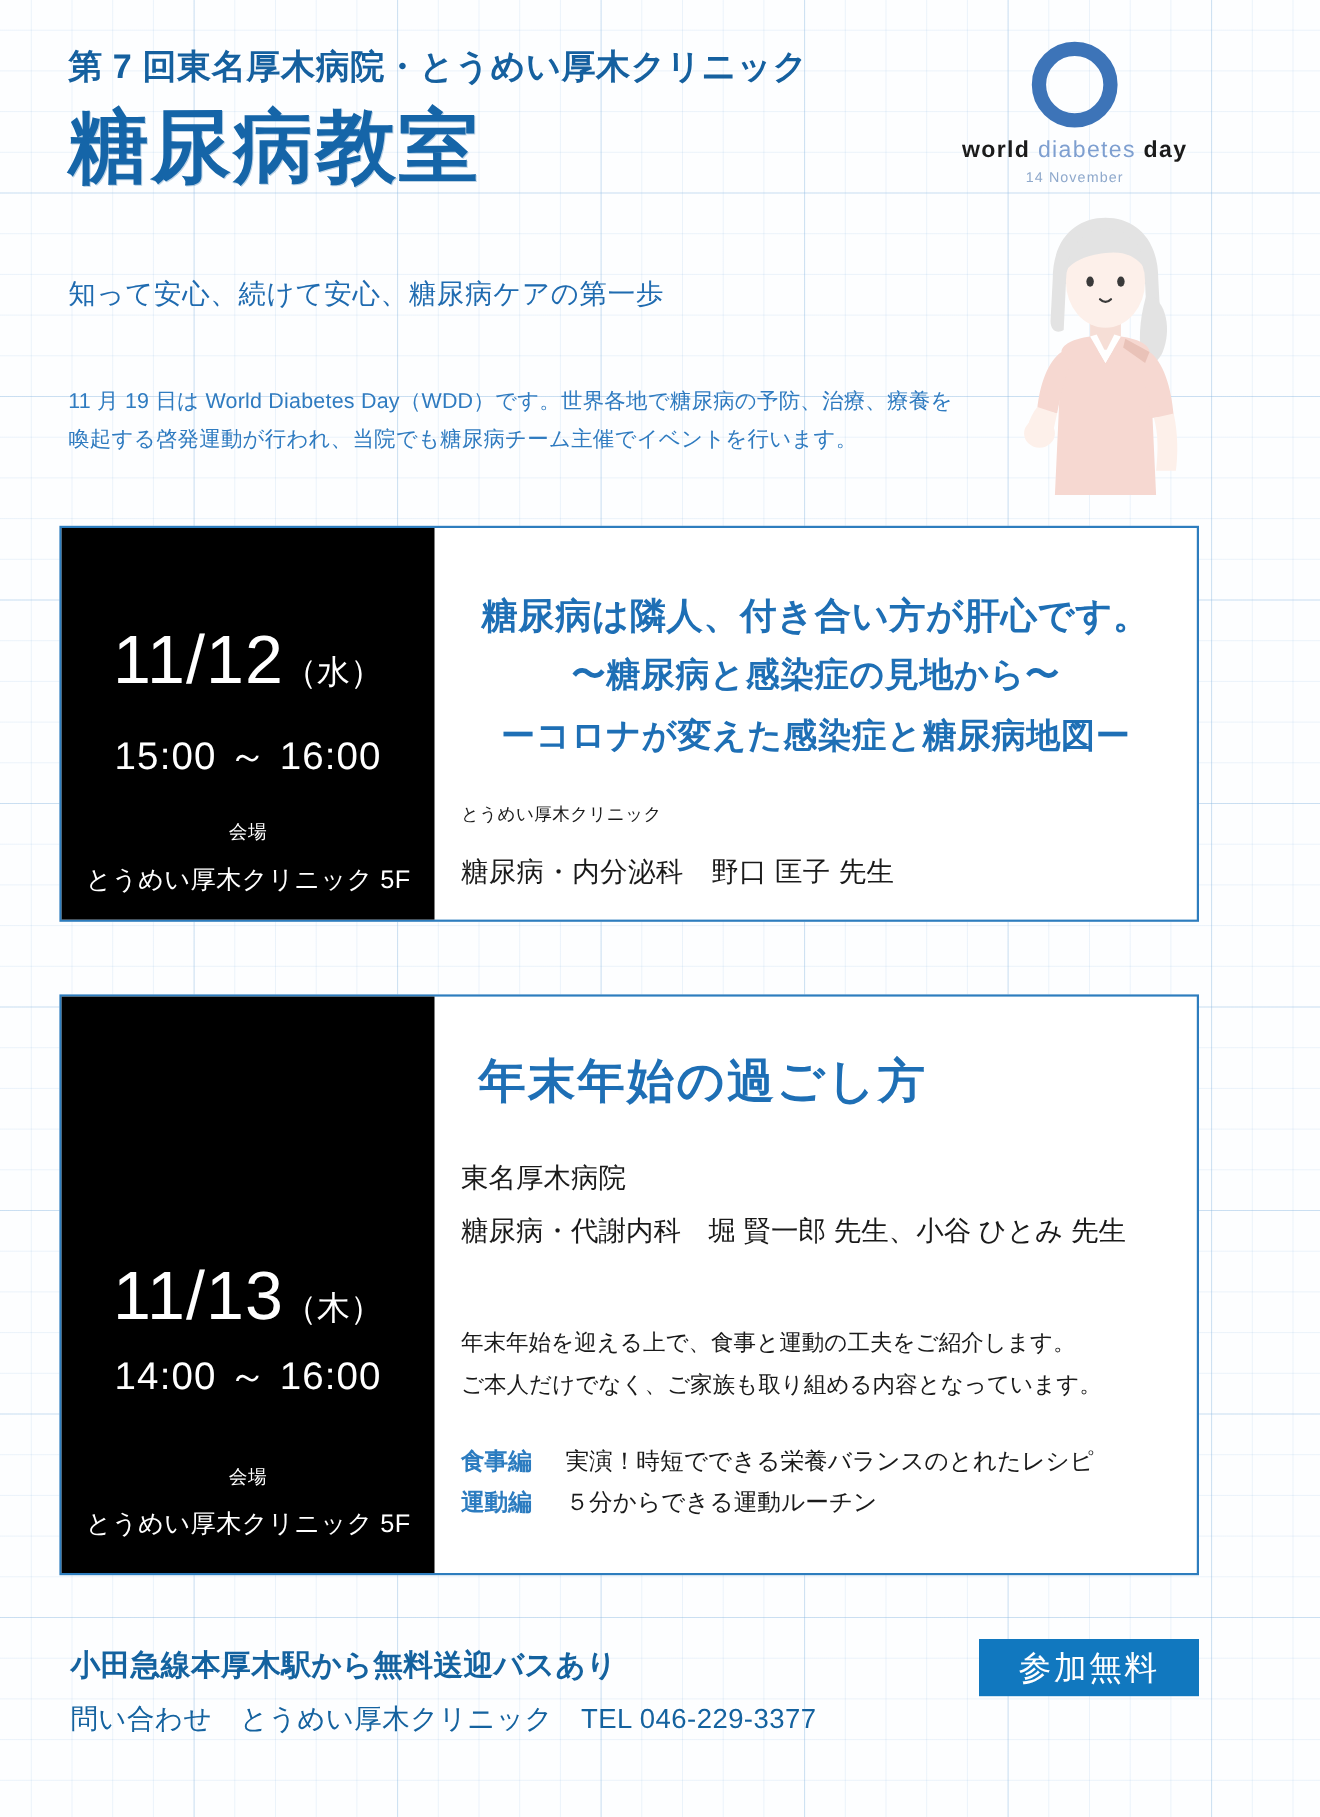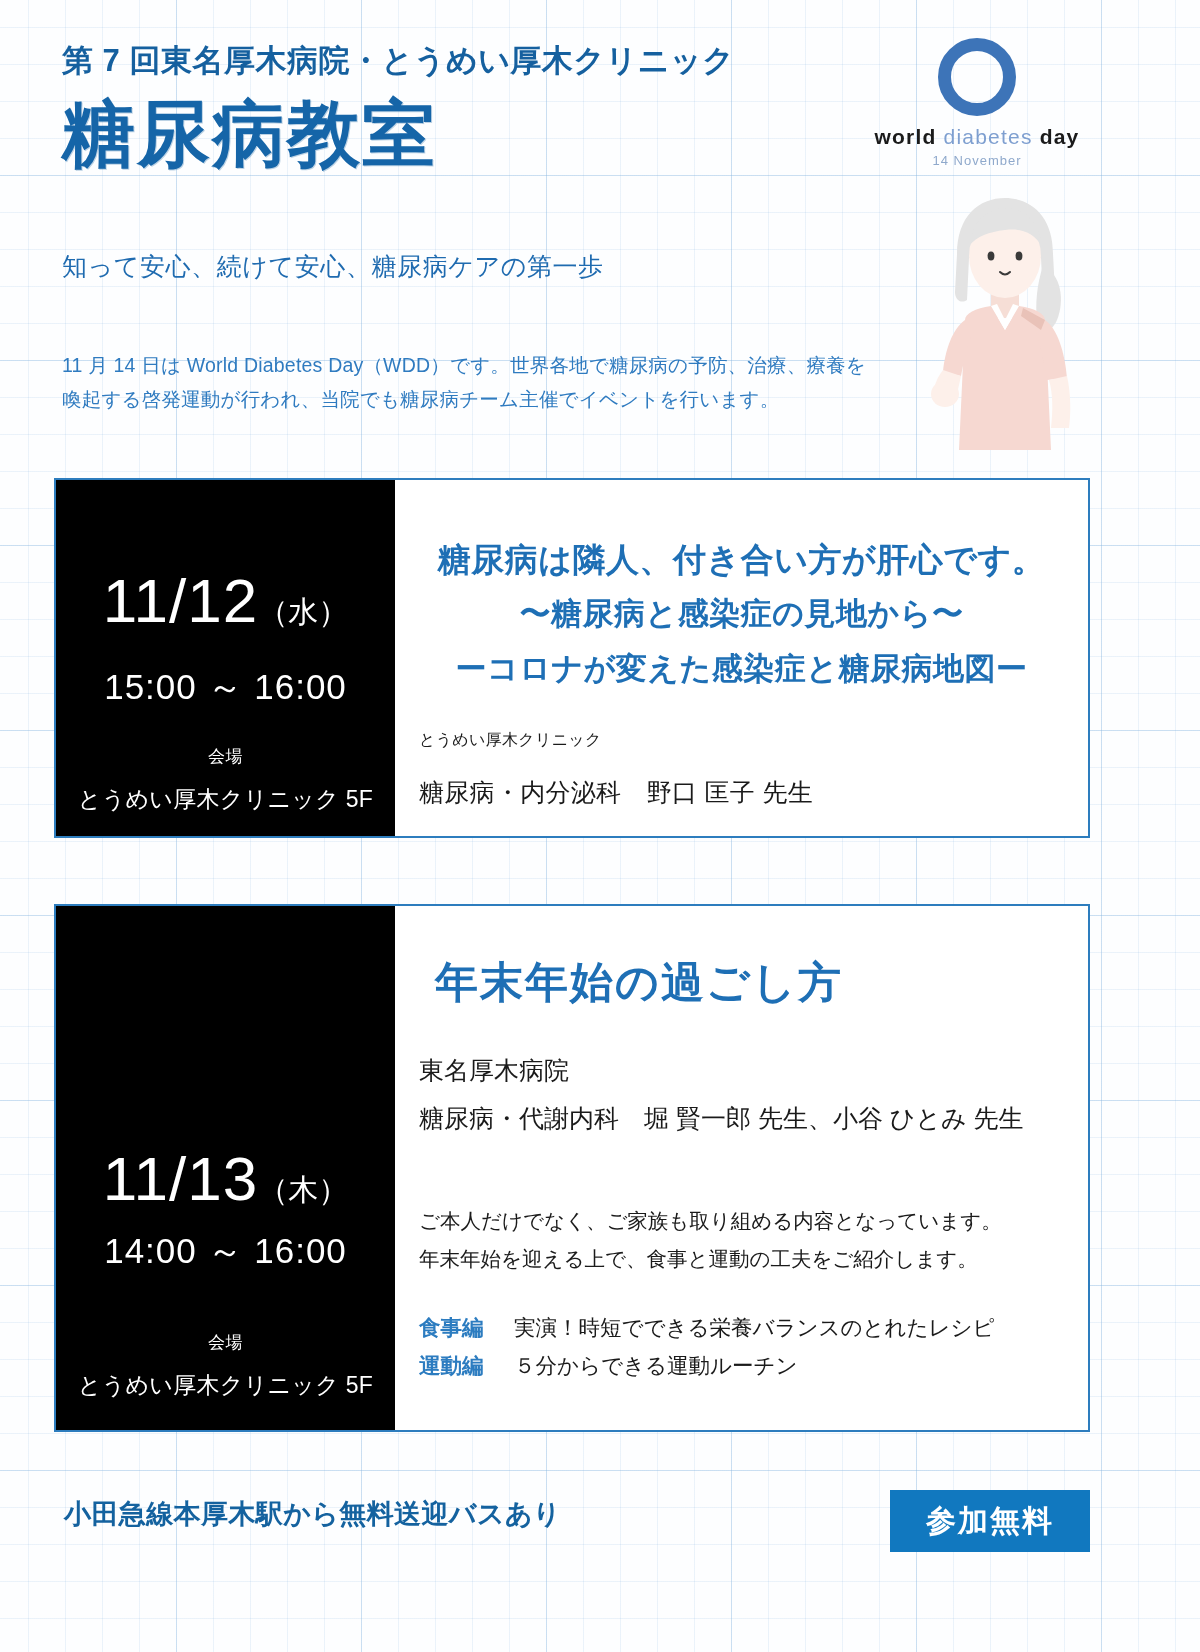--- a/index.html
+++ b/index.html
@@ -129,39 +129,39 @@
   
   .foot-line1{
     position:absolute;left:64px;top:1496px;
     font-size:27px;font-weight:700;color:#14629f;letter-spacing:.4px;
   }
   .foot-line2{
     position:absolute;left:64px;top:1546px;
     font-size:25px;font-weight:400;color:#14629f;letter-spacing:.4px;
   }
   .free-badge{
-    position:absolute;left:890px;top:1490px;width:200px;height:62px;
-    background:#1178bf;color:#fff;font-size:30px;font-weight:700;
+    position:absolute;left:890px;top:1490px;width:200px;height:52px;
+    background:#1178bf;color:#fff;font-size:30px;font-weight:400;
     display:flex;align-items:center;justify-content:center;letter-spacing:2px;
   }
 </style>
 </head>
 <body>
 
 <div class="poster">
 
   <div class="header">
     <div class="kaisu">第 7 回東名厚木病院・とうめい厚木クリニック</div>
     <div class="maintitle">糖尿病教室</div>
   </div>
 
   <div class="tagline">知って安心、続けて安心、糖尿病ケアの第一歩</div>
 
   <div class="lead">
-    <div>11 月 14 日は World Diabetes Day（WDD）です。世界各地で糖尿病の予防、治療、療養を</div>
+    <div>11 月 19 日は World Diabetes Day（WDD）です。世界各地で糖尿病の予防、治療、療養を</div>
     <div>喚起する啓発運動が行われ、当院でも糖尿病チーム主催でイベントを行います。</div>
   </div>
 
   <div class="wdd">
     <div class="wdd-ring"></div>
     <div class="wdd-words">
       <span class="w1">world</span>
       <span class="w2">diabetes</span>
       <span class="w3">day</span>
     </div>
@@ -225,32 +225,33 @@
       </div>
       <div class="time" id="c2-time">14:00 ～ 16:00</div>
       <div class="venue-label" id="c2-vlabel">会場</div>
       <div class="venue-name" id="c2-vname">とうめい厚木クリニック 5F</div>
     </div>
     <div class="card-right">
       <div class="c2-title">年末年始の過ごし方</div>
       <div class="c2-org">東名厚木病院</div>
       <div class="c2-dr">糖尿病・代謝内科　堀 賢一郎 先生、小谷 ひとみ 先生</div>
       <div class="c2-desc">
+        <div>年末年始を迎える上で、食事と運動の工夫をご紹介します。</div>
         <div>ご本人だけでなく、ご家族も取り組める内容となっています。</div>
-        <div>年末年始を迎える上で、食事と運動の工夫をご紹介します。</div>
       </div>
       <div class="c2-items">
         <div class="row">
           <span class="tag">食事編</span>
           <span class="txt">実演！時短でできる栄養バランスのとれたレシピ</span>
         </div>
         <div class="row">
           <span class="tag">運動編</span>
           <span class="txt">５分からできる運動ルーチン</span>
         </div>
       </div>
     </div>
   </div>
 
   <div class="foot-line1">小田急線本厚木駅から無料送迎バスあり</div>
+  <div class="foot-line2">問い合わせ　とうめい厚木クリニック　TEL 046-229-3377</div>
   <div class="free-badge">参加無料</div>
 
 </div>
 
 </body></html>

